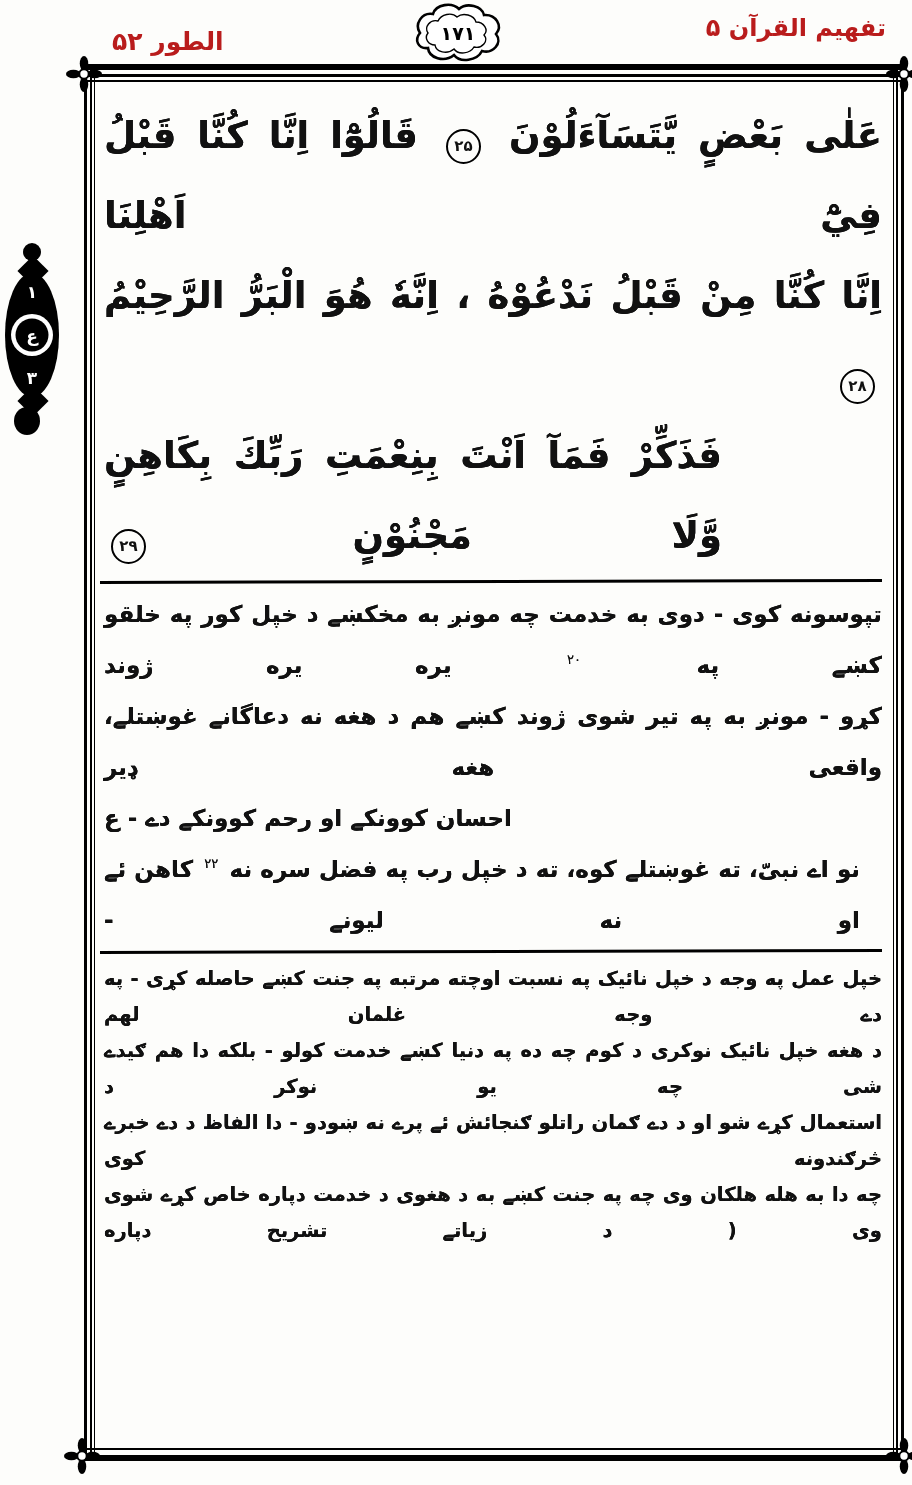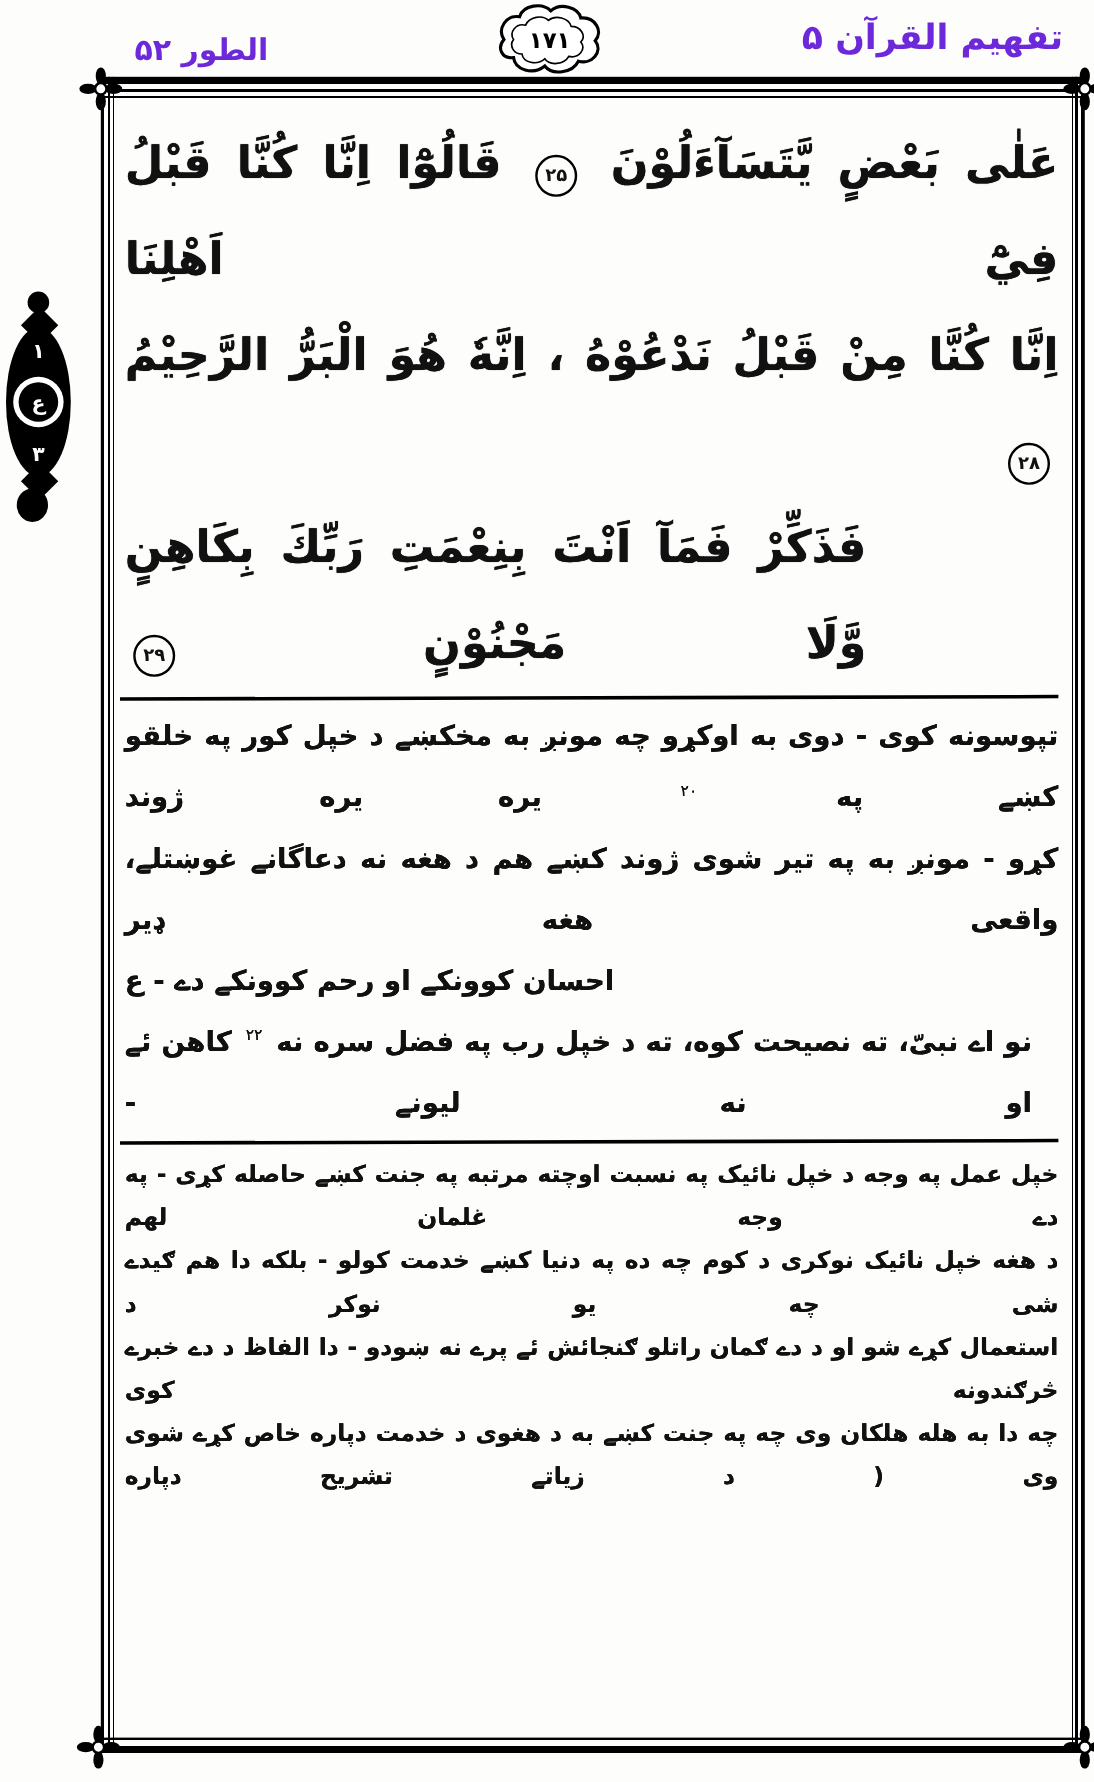--- a/index.html
+++ b/index.html
@@ -2,23 +2,23 @@
 <html lang="ps" dir="rtl"><head>
 <meta charset="utf-8">
 <style>
   html,body{margin:0;padding:0;}
   body{
     width:912px;height:1485px;position:relative;overflow:hidden;
     background:#fdfdfb;color:#111;
     font-family:"DejaVu Sans", sans-serif;
     -webkit-font-smoothing:antialiased;
   }
-  .ink{color:#6d28d9;}
+  .ink{color:#b91c1c;}
   
-  .hdr-book{position:absolute;top:14px;right:26px;font-size:29px;font-weight:bold;direction:rtl;letter-spacing:-1px;}
+  .hdr-book{position:absolute;top:14px;right:26px;font-size:24px;font-weight:bold;direction:rtl;letter-spacing:-1px;}
   .hdr-surah{position:absolute;top:27px;left:112px;font-size:25px;font-weight:bold;direction:rtl;}
   .medallion{position:absolute;top:0px;left:408px;}
   .medallion text{font-weight:bold;}
   
   .band-top{position:absolute;left:82px;top:64px;width:822px;height:20px;
     background:linear-gradient(180deg,#000 0 6px,transparent 6px 10px,#000 10px 13px,transparent 13px 16px,#000 16px 18px,transparent 18px);}
   .band-bottom{position:absolute;left:82px;top:1448px;width:822px;height:16px;
     background:linear-gradient(180deg,#000 0 2px,transparent 2px 7px,#000 7px 13px,transparent 13px);}
   .band-left{position:absolute;left:84px;top:64px;width:12px;height:1396px;
     background:linear-gradient(90deg,#000 0 3px,transparent 3px 6px,#000 6px 8px,transparent 8px 10px,#000 10px 11px,transparent 11px);}
@@ -136,28 +136,28 @@
     <div class="q-line jline q-last">
       <span>فَذَكِّرْ فَمَآ اَنْتَ بِنِعْمَتِ رَبِّكَ بِكَاهِنٍ وَّلَا مَجْنُوْنٍ</span>
       <span class="ayah-num">۲۹</span>
     </div>
   </div>
 
   <div class="sep"></div>
 
   <div class="trans">
     <div class="t-line jline">
-      <span>تپوسونه کوی - دوی به اوکړو چه مونږ به مخکښے د خپل کور په خلقو کښے په</span>
+      <span>تپوسونه کوی - دوی به خدمت چه مونږ به مخکښے د خپل کور په خلقو کښے په</span>
       <sup class="fnref">۲۰</sup>
       <span>یره یره ژوند</span>
     </div>
     <div class="t-line jline">کړو - مونږ به په تیر شوی ژوند کښے هم د هغه نه دعاگانے غوښتلے، واقعی هغه ډیر</div>
     <div class="t-line flush-left">احسان کوونکے او رحم کوونکے دے - ع</div>
     <div class="t-line jline t-indent">
-      <span>نو اے نبیّ، ته نصیحت کوه، ته د خپل رب په فضل سره نه</span>
+      <span>نو اے نبیّ، ته غوښتلے کوه، ته د خپل رب په فضل سره نه</span>
       <sup class="fnref">۲۲</sup>
       <span>کاهن ئے او نه لیونے -</span>
     </div>
   </div>
 
   <div class="sep"></div>
 
   <div class="comm">
 
     <div>

